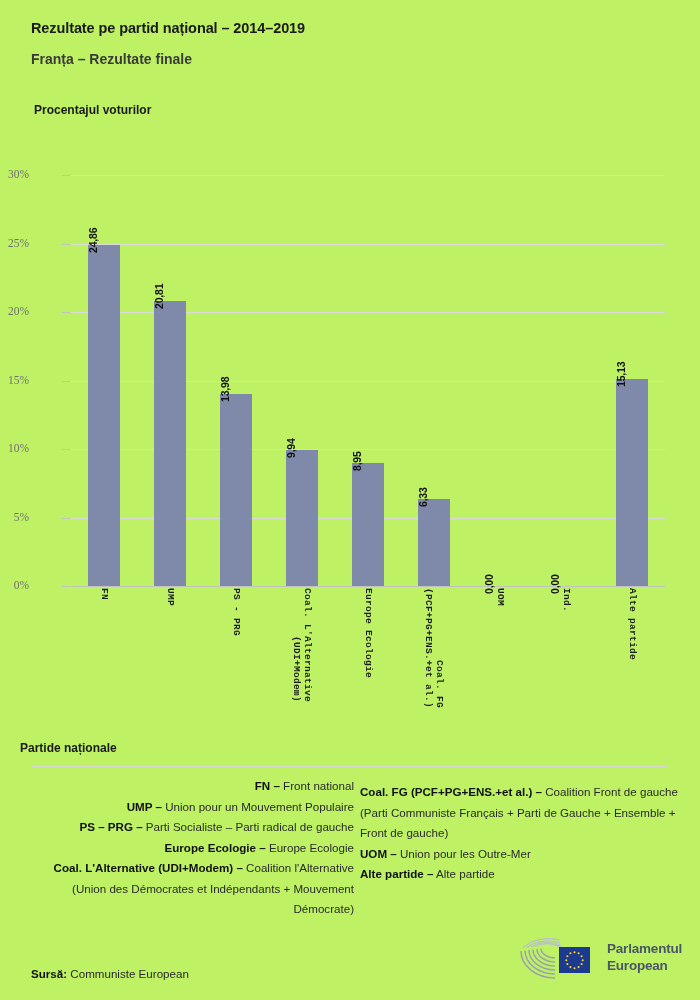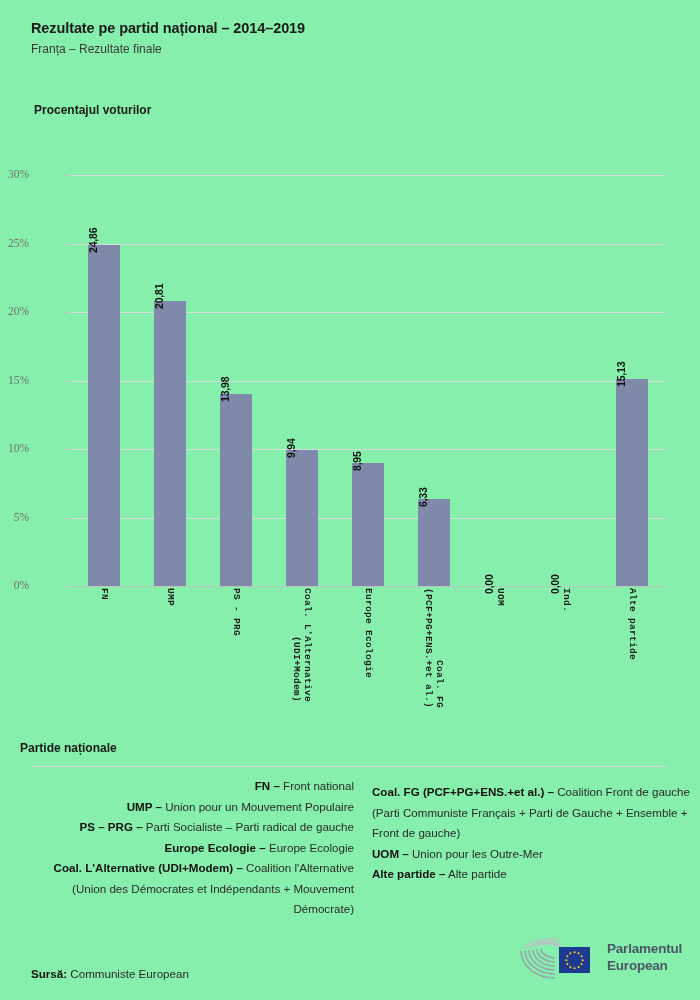--- a/index.html
+++ b/index.html
@@ -10,40 +10,40 @@
     background: #ffffff;
     font-family: "Liberation Sans", sans-serif;
     color: #222222;
     overflow: hidden;
   }
 
   #page {
     position: relative;
     width: 700px;
     height: 1000px;
-    background: #86efac;
+    background: #bef264;
   }
 
   
   .title {
     position: absolute;
     left: 31px;
     top: 20px;
     font-size: 14.5px;
     font-weight: bold;
     letter-spacing: -0.1px;
     color: #1a1a1a;
     white-space: nowrap;
   }
   .subtitle {
     position: absolute;
     left: 31px;
-    top: 42px;
-    font-size: 12px;
-    font-weight: 400;
+    top: 51px;
+    font-size: 14px;
+    font-weight: 700;
     color: #3a3a3a;
     white-space: nowrap;
   }
   .section-heading {
     position: absolute;
     left: 34px;
     top: 103px;
     font-size: 12px;
     font-weight: bold;
     color: #1a1a1a;
@@ -150,21 +150,21 @@
     height: 1px;
     background: #d5d5d5;
   }
   .legend-col {
     position: absolute;
     font-size: 11.6px;
     line-height: 20.5px;
     color: #2a2a2a;
   }
   .legend-col.left  { left: 34px; top: 776px; width: 320px; text-align: right; }
-  .legend-col.right { left: 372px; top: 782px; width: 320px; }
+  .legend-col.right { left: 360px; top: 782px; width: 320px; }
   .legend-item { margin-bottom: 0px; }
   .legend-item b { font-weight: bold; color: #111111; }
 
   
   .source {
     position: absolute;
     left: 31px;
     top: 967px;
     font-size: 11.6px;
     color: #2a2a2a;

